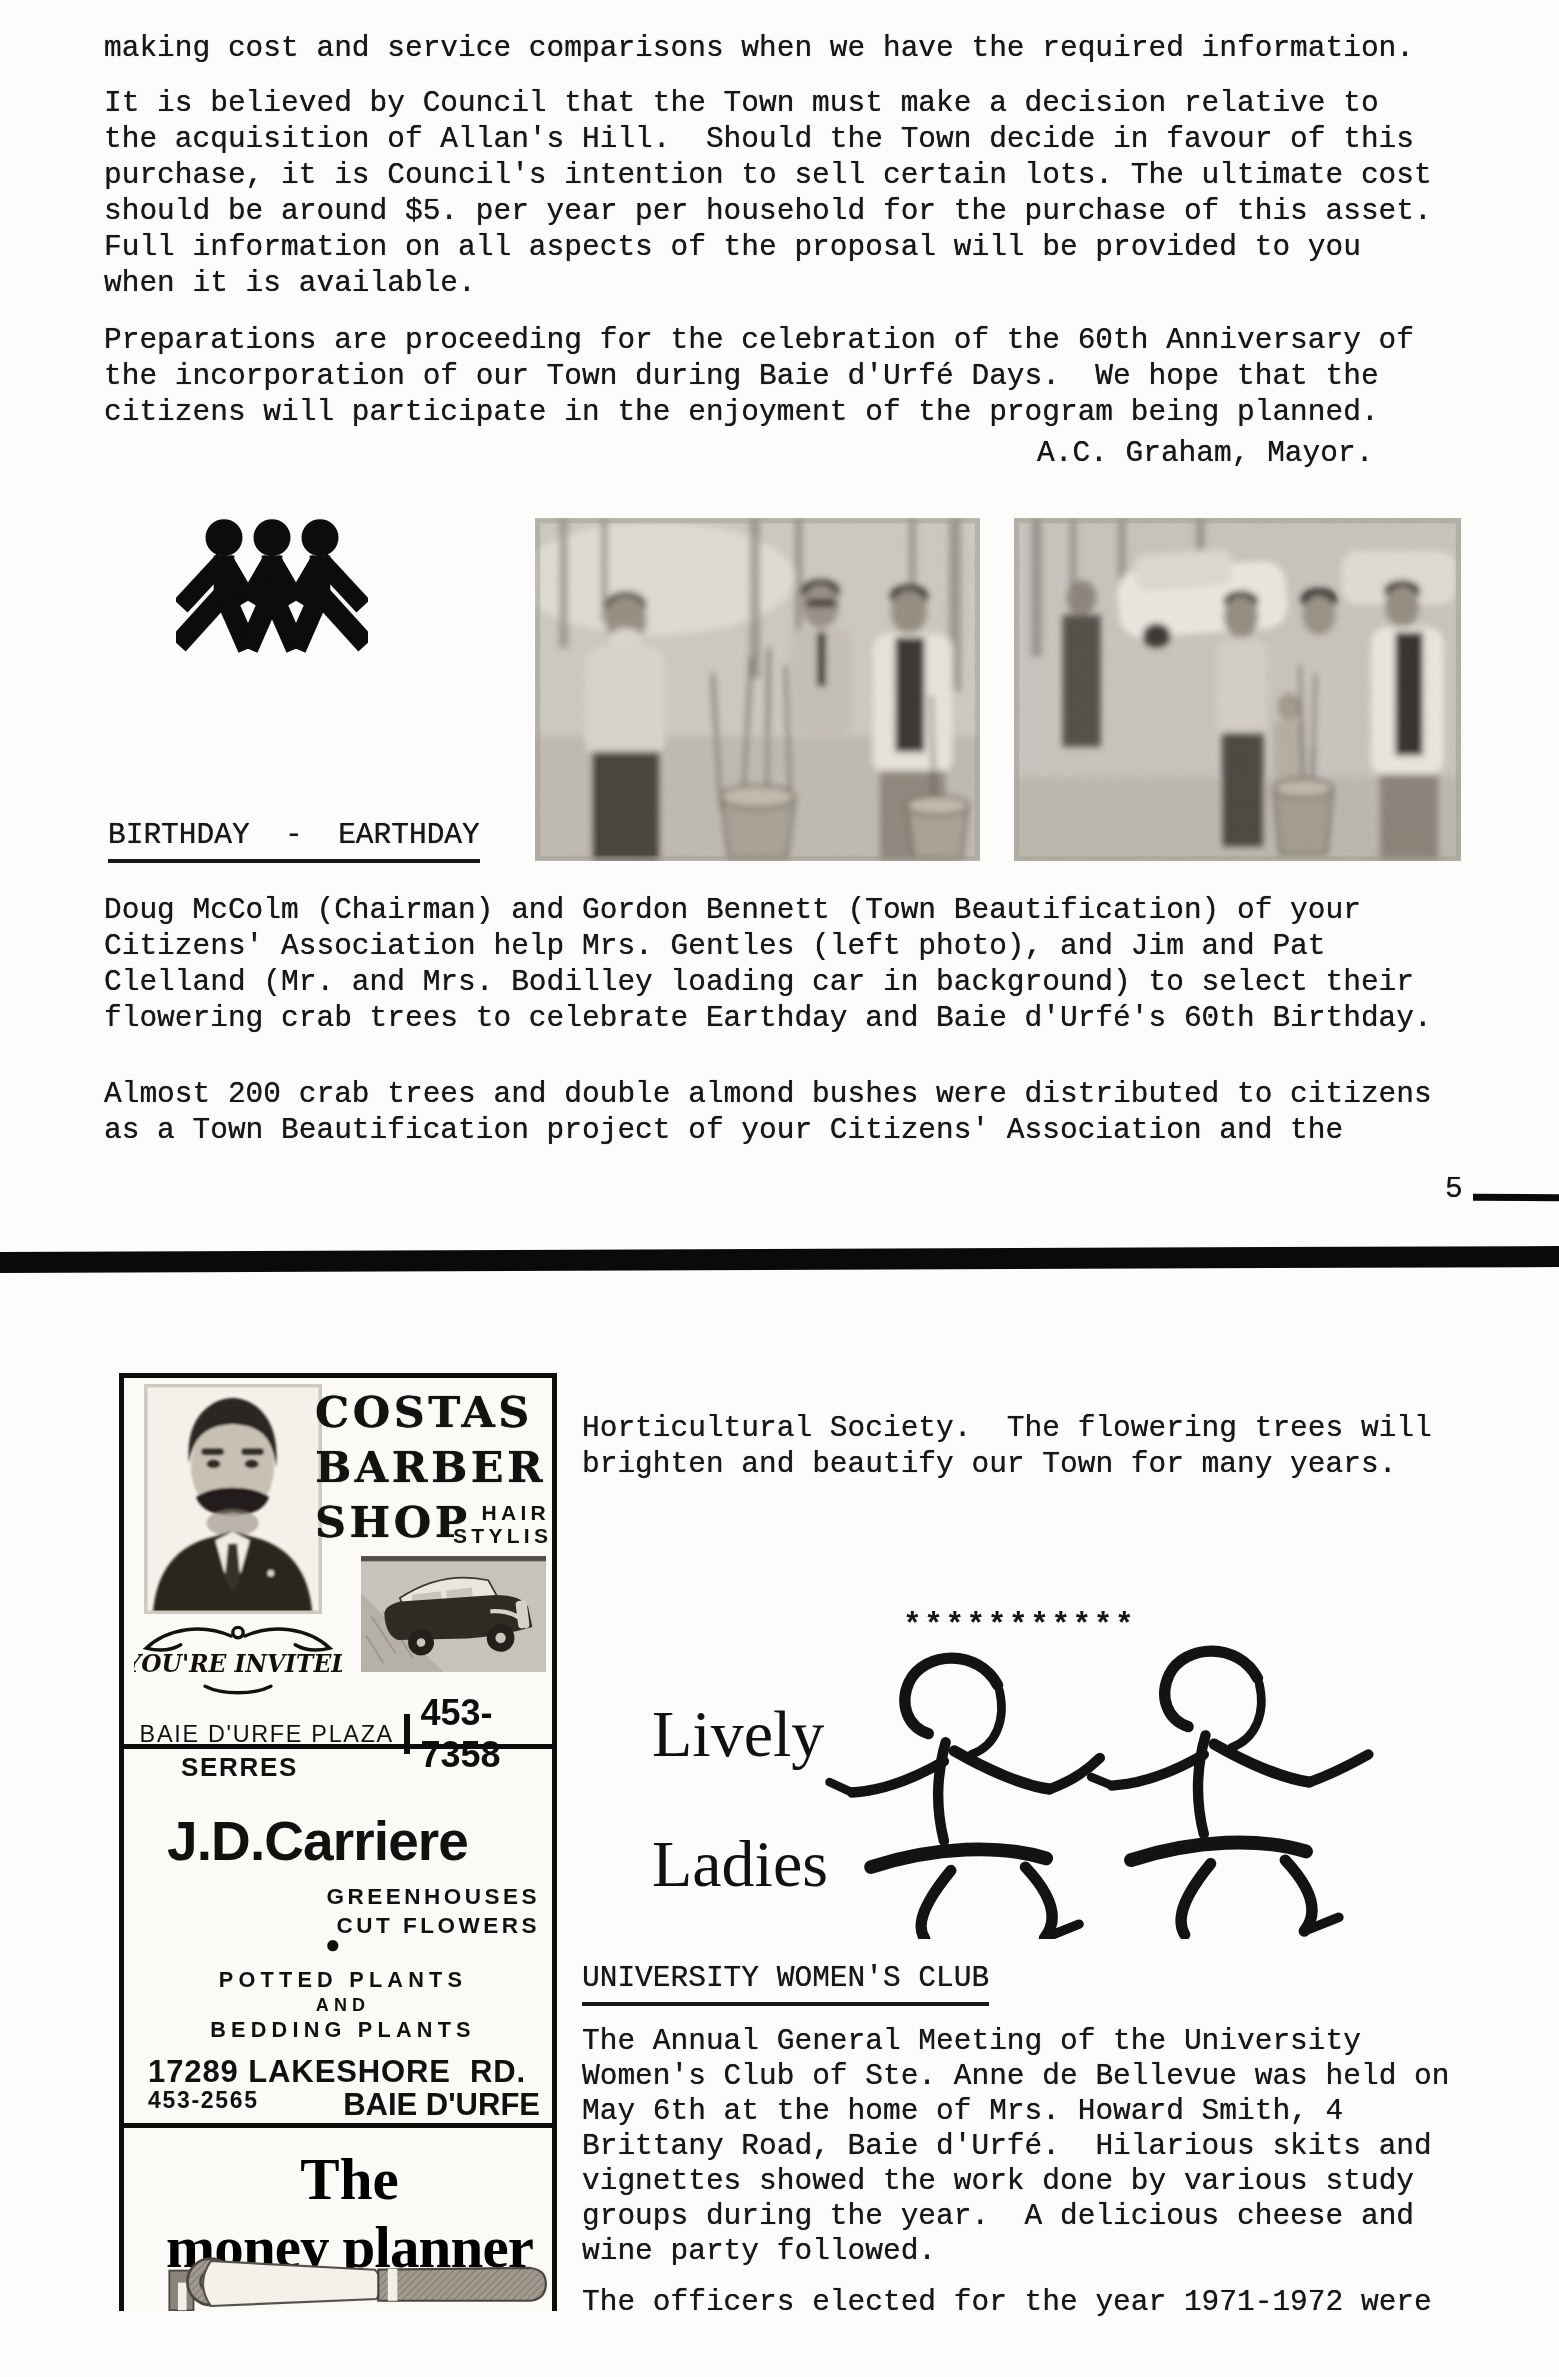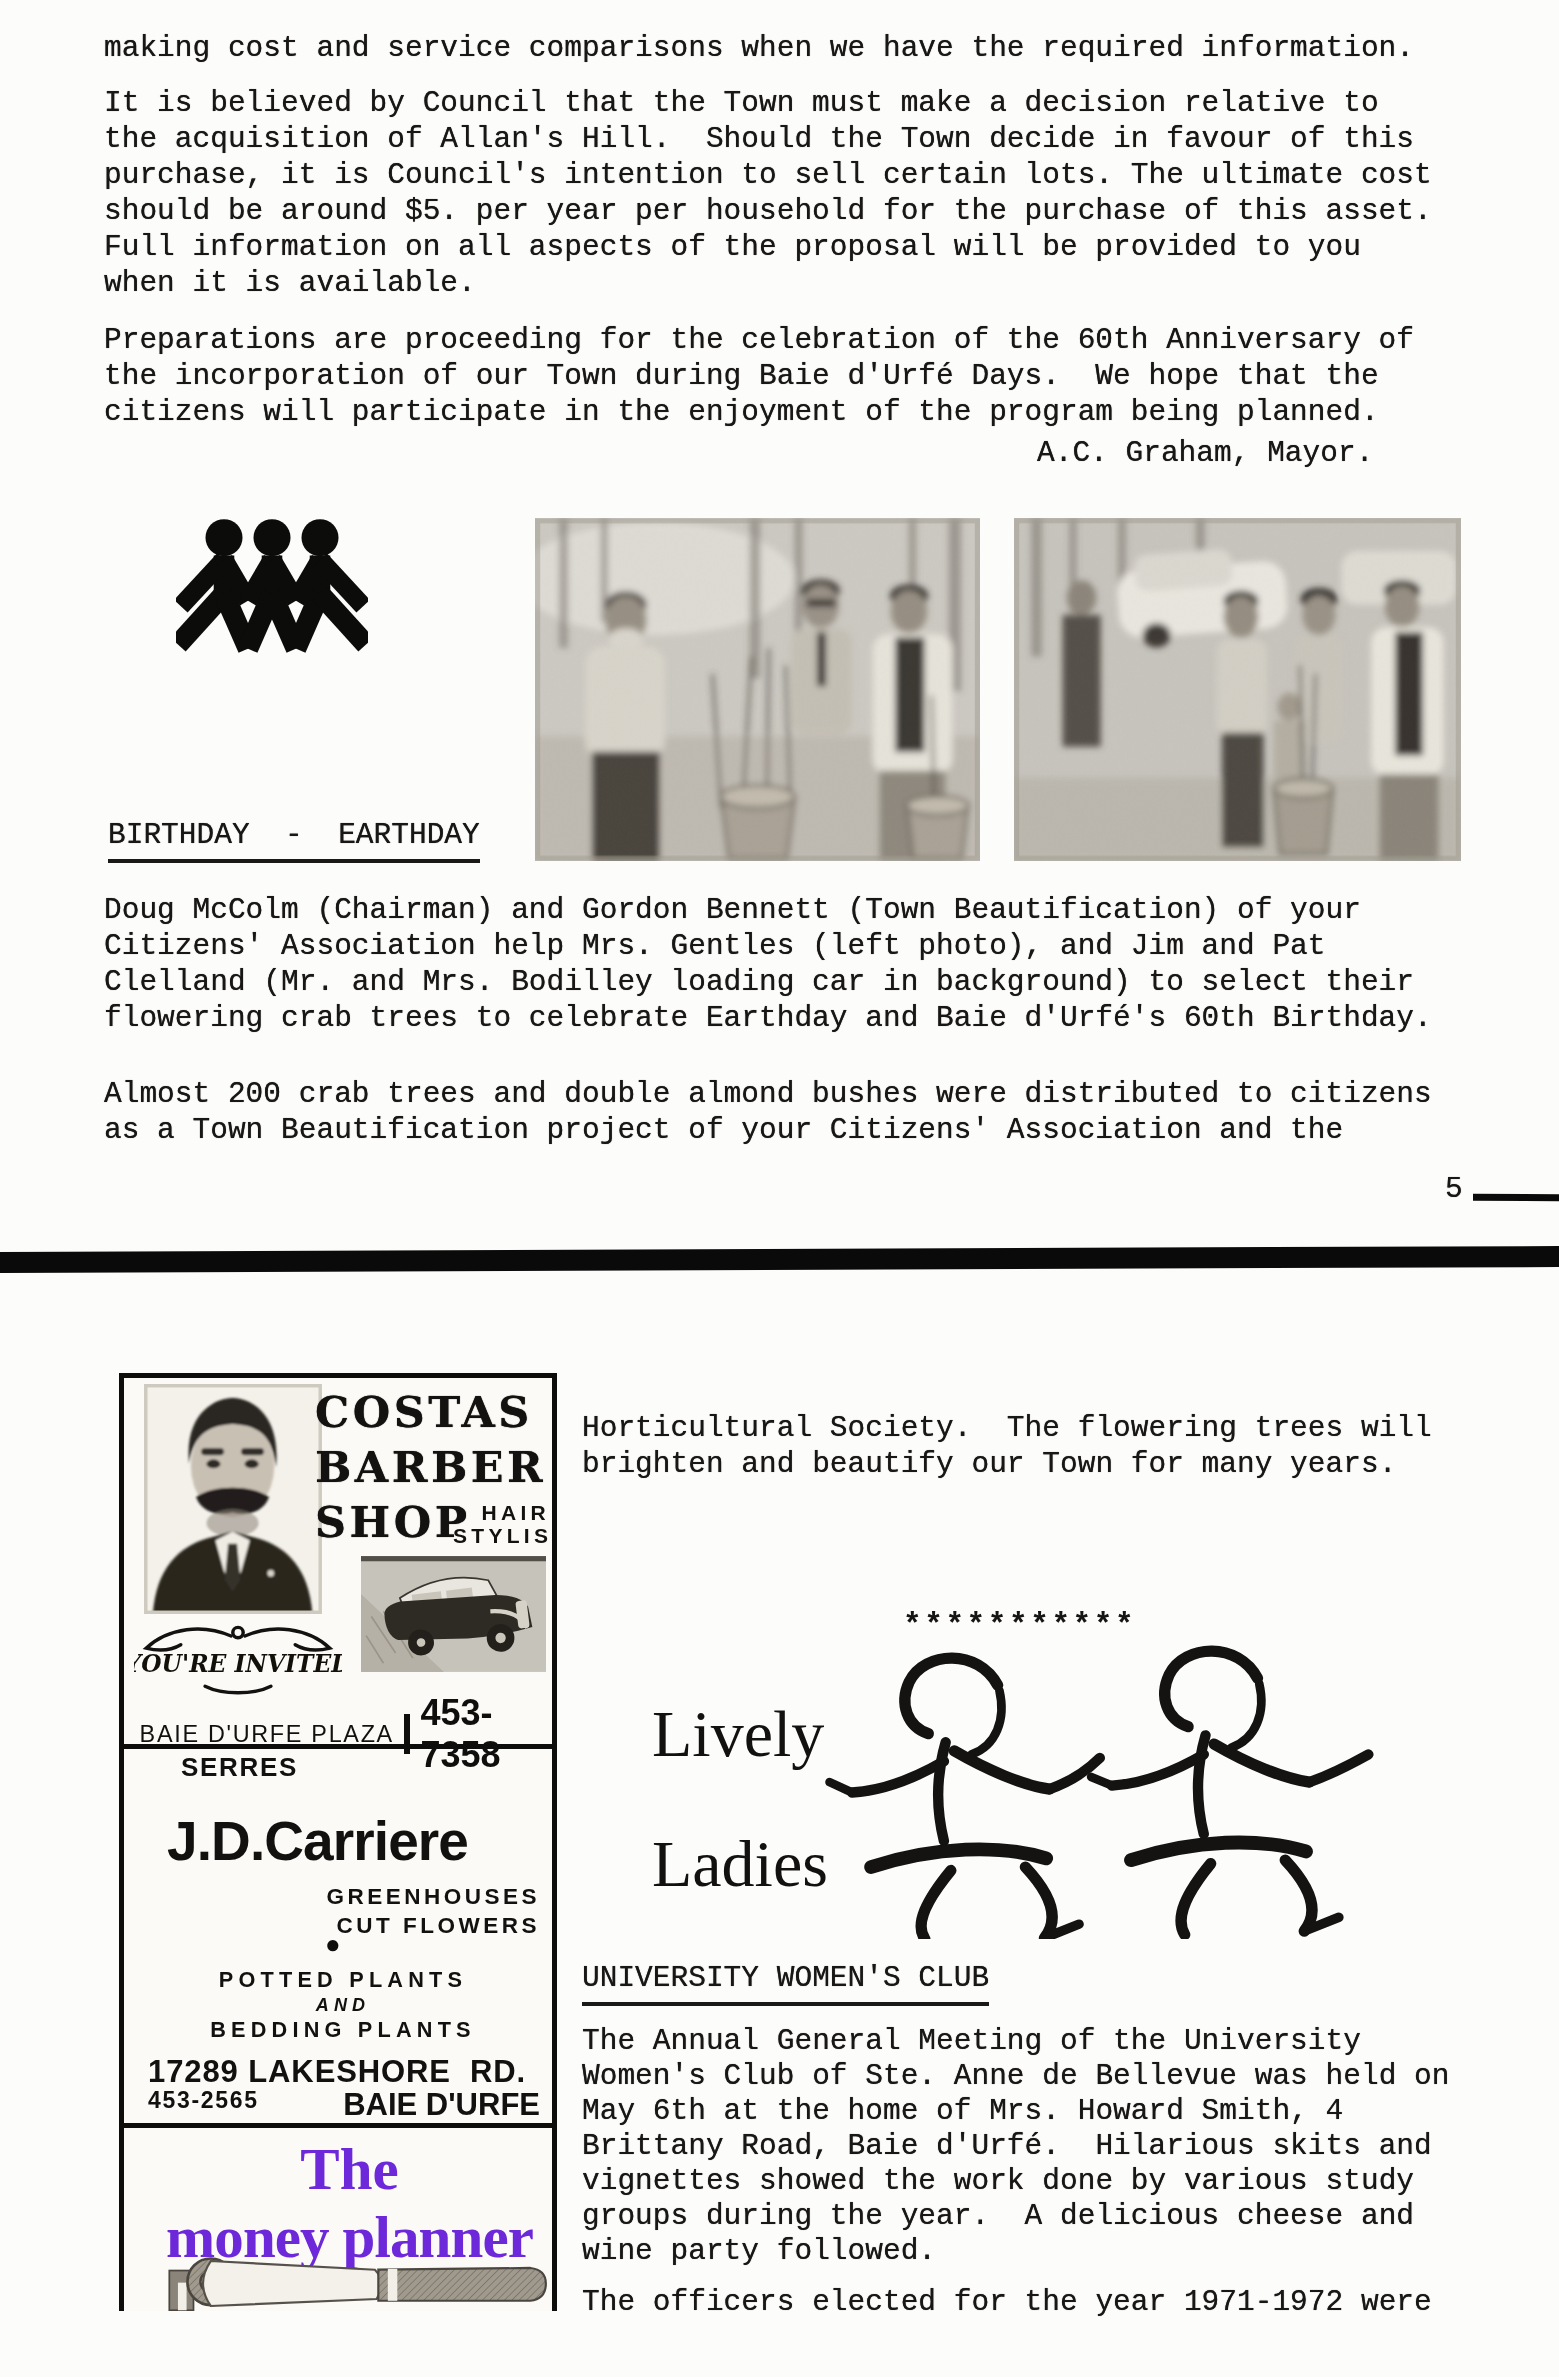--- a/index.html
+++ b/index.html
@@ -13,21 +13,21 @@
   .adcol{border:5.2px solid #0d0d0c;border-bottom:none;box-sizing:border-box;overflow:hidden;background:#fbfaf7;}
   .hdiv{height:5.2px;width:100%;background:#0d0d0c;}
   .costas-name{font-family:"DejaVu Serif",serif;font-weight:700;font-size:43px;line-height:55px;
                letter-spacing:3.5px;color:#141210;text-shadow:0 0 0.9px #141210;}
   .hairsty{font-family:"Liberation Sans",sans-serif;font-weight:700;font-size:21px;line-height:23.4px;
            letter-spacing:4.3px;text-align:right;color:#14120f;}
   .plaza{font-family:"Liberation Sans",sans-serif;font-size:23.4px;letter-spacing:1.7px;color:#121110;white-space:pre;}
   .plaza-phone{font-family:"Liberation Sans",sans-serif;font-weight:700;font-size:36px;color:#0f0e0d;}
   .vbar{width:7px;height:40px;background:#0f0e0d;}
   .sans-b{font-family:"Liberation Sans",sans-serif;font-weight:700;color:#121110;white-space:pre;}
-  .serif-big{font-family:"Liberation Serif",serif;font-weight:700;color:#6d28d9;}
+  .serif-big{font-family:"Liberation Serif",serif;font-weight:700;color:#000000;margin-top:10px;}
   .lively{font-family:"Liberation Serif",serif;font-weight:400;font-size:66px;color:#121110;}
   .ast{font-family:"Liberation Mono",monospace;font-weight:700;font-size:31px;letter-spacing:2.6px;color:#161514;}
 </style>
 </head>
 <body>
 
 <div class="sheet">
 
   <div class="mono abs" style="left:104px;top:29.5px;">making cost and service comparisons when we have the required information.</div>
 
@@ -272,21 +272,21 @@
     <div class="sans-b abs" style="left:57px;top:374px;font-size:26px;letter-spacing:1.7px;">SERRES</div>
 
     <div class="sans-b abs" style="left:43px;top:431px;font-size:55px;letter-spacing:-0.9px;">J.D.Carriere</div>
 
     <div class="sans-b abs" style="left:0;top:506px;width:416px;font-size:22.5px;letter-spacing:3.5px;text-align:right;">GREENHOUSES</div>
     <div class="sans-b abs" style="left:0;top:535px;width:416px;font-size:22.5px;letter-spacing:3.5px;text-align:right;">CUT FLOWERS</div>
 
     <div class="abs" style="left:201px;top:553px;font-size:26px;color:#0f0e0d;">●</div>
 
     <div class="sans-b abs" style="left:0;top:589px;width:438px;font-size:21.7px;letter-spacing:5.2px;text-align:center;">POTTED PLANTS</div>
-    <div class="sans-b abs" style="left:0;top:617px;width:438px;font-size:18px;letter-spacing:5.2px;text-align:center;font-style:italic;">AND</div>
+    <div class="sans-b abs" style="left:0;top:617px;width:438px;font-size:18px;letter-spacing:5.2px;text-align:center;">AND</div>
     <div class="sans-b abs" style="left:0;top:639px;width:438px;font-size:21.7px;letter-spacing:5.2px;text-align:center;">BEDDING PLANTS</div>
 
     <div class="sans-b abs" style="left:24px;top:676px;font-size:31px;letter-spacing:0.9px;">17289 LAKESHORE  RD.</div>
     <div class="abs" style="left:24px;top:709px;width:392px;display:flex;justify-content:space-between;">
       <span class="sans-b" style="font-size:23px;letter-spacing:1.7px;">453-2565</span>
       <span class="sans-b" style="font-size:31px;">BAIE D'URFE</span>
     </div>
 
     <div class="hdiv abs" style="left:0;top:745px;"></div>
 

